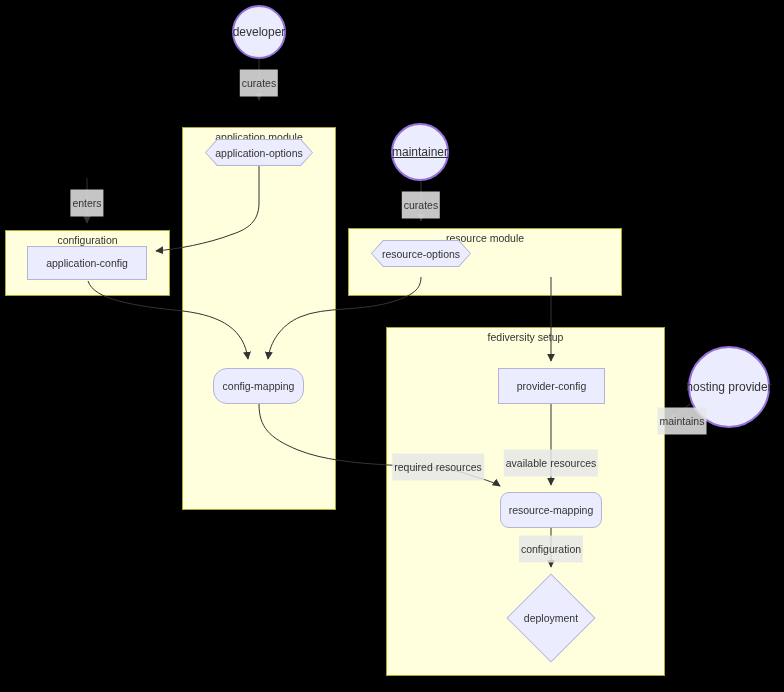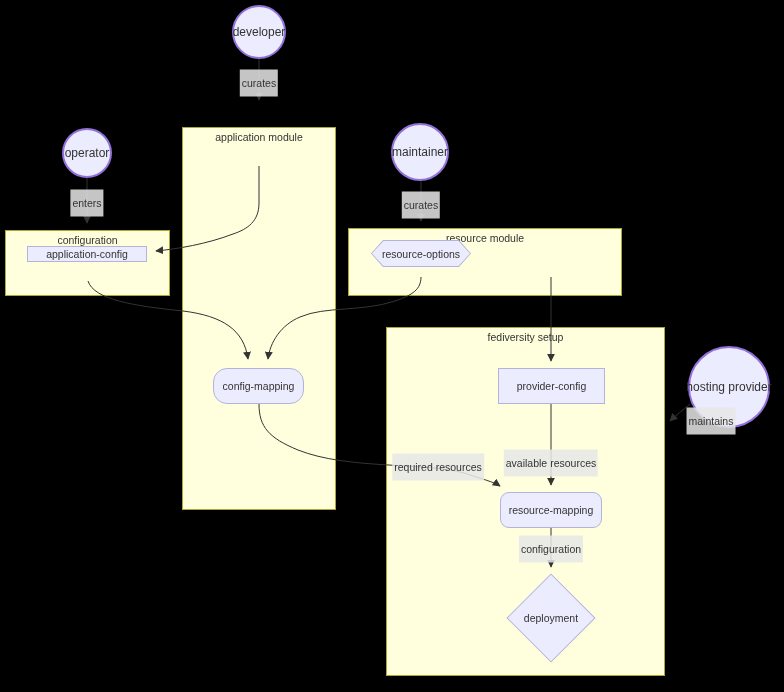--- a/index.html
+++ b/index.html
@@ -29,21 +29,21 @@
 
   
   .actor {
     position:absolute; border-radius:50%;
     background:var(--node-fill,#ececff); border:2px solid var(--actor-border,#9370db);
     display:flex; align-items:center; justify-content:center;
     font-size:12px; white-space:nowrap; box-sizing:border-box; z-index:3;
   }
   #a-developer  { left:232px; top:5px;   width:54px; height:54px; }
   #a-operator   { left:62px;  top:128px; width:50px; height:50px; }
-  #a-maintainer { left:391px; top:123px; width:58px; height:58px; }
+  #a-maintainer { left:391px; top:123px; width:58px; height:58px;text-decoration:underline; }
   #a-hosting    { left:688px; top:346px; width:82px; height:82px; }
 
   
   .hex { position:absolute; z-index:3; }
   .hex-shape {
     position:absolute; inset:0; background:var(--node-border,#b3b3dd);
     clip-path:polygon(12px 0, calc(100% - 12px) 0, 100% 50%, calc(100% - 12px) 100%, 12px 100%, 0 50%);
   }
   .hex-shape::after {
     content:""; position:absolute; inset:1px; background:var(--node-fill,#ececff);
@@ -58,21 +58,21 @@
   #n-prov-options { left:502px; top:249px; width:97px;  height:27px; }
 
   
   .rect-node {
     position:absolute; background:var(--node-fill,#ececff);
     border:1px solid var(--node-border,#b3b3dd);
     display:flex; align-items:center; justify-content:center;
     font-size:10.5px; white-space:nowrap; box-sizing:border-box; z-index:3;
   }
   .rounded { border-radius:9px; }
-  #n-app-config     { left:27px;  top:246px; width:120px; height:16px; }
+  #n-app-config     { left:27px;  top:246px; width:120px; height:34px; }
   #n-prov-config    { left:498px; top:368px; width:107px; height:36px; }
   #n-config-mapping { left:213px; top:368px; width:91px;  height:36px;border-radius:14px; }
   #n-res-mapping    { left:500px; top:492px; width:102px; height:36px; }
 
   
   #n-deployment { position:absolute; left:506px; top:573px; width:90px; height:90px; z-index:3; }
   .diamond-shape {
     position:absolute; left:50%; top:50%; width:63px; height:63px;
     transform:translate(-50%,-50%) rotate(45deg);
     background:var(--node-fill,#ececff); border:1px solid var(--node-border,#b3b3dd);
@@ -86,21 +86,21 @@
   
   .edge-label {
     position:absolute; transform:translate(-50%,-50%);
     background:var(--label-bg,rgba(232,232,232,.85));
     font-size:10.5px; line-height:13px; padding:7px 2px;
     white-space:nowrap; z-index:4; color:var(--text,#333);
   }
   #el-curates-dev   { left:259px; top:83px; }
   #el-enters        { left:87px;  top:203px; }
   #el-curates-maint { left:421px; top:205px; }
-  #el-maintains     { left:711px; top:421px; }
+  #el-maintains     { left:682px; top:421px; }
   #el-required      { left:438px; top:467px; }
   #el-available     { left:551px; top:463px; }
   #el-configuration { left:551px; top:549px; }
 </style>
 </head>
 <body>
 
 <div id="canvas">
 
   <div class="module" id="m-app">
@@ -131,30 +131,31 @@
     <path class="edge" marker-end="url(#arrow)" d="M551,277 L551,361"></path>
     <path class="edge" marker-end="url(#arrow)" d="M551,404 L551,485"></path>
     <path class="edge" marker-end="url(#arrow)" d="M259,404 C259,427 269,438 298,450 C348,470 428,462 464,473 C482,479 494,482 500,486"></path>
     <path class="edge" marker-end="url(#arrow)" d="M551,528 L551,567"></path>
     <path class="edge" marker-end="url(#arrow)" d="M690,404 C683,410 675,416 670,421"></path>
   </svg>
 
   <div class="actor" id="a-developer">
     <span>developer</span>
   </div>
-  <div class="actor" id="a-operator">
-    <span>operator</span>
-  </div>
   <div class="actor" id="a-maintainer">
     <span>maintainer</span>
   </div>
   <div class="actor" id="a-hosting">
     <span>hosting provider</span>
   </div>
 
+  <div class="hex" id="n-app-options">
+    <div class="hex-shape"></div>
+    <div class="hex-label">application-options</div>
+  </div>
   <div class="hex" id="n-res-options">
     <div class="hex-shape"></div>
     <div class="hex-label">resource-options</div>
   </div>
 
   <div class="rect-node" id="n-app-config">
     <span>application-config</span>
   </div>
   <div class="rect-node" id="n-prov-config">
     <span>provider-config</span>

